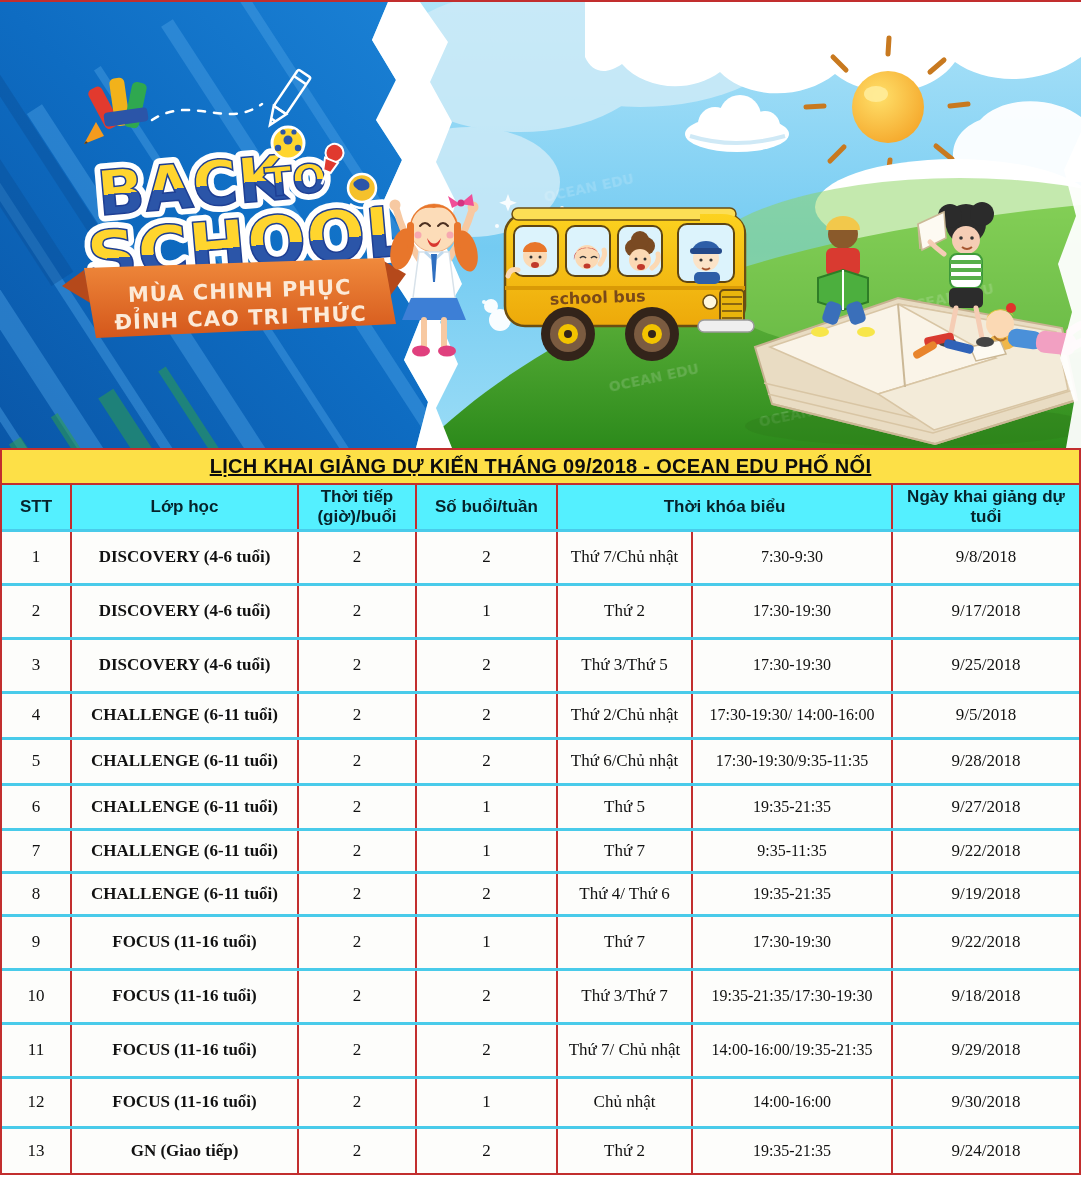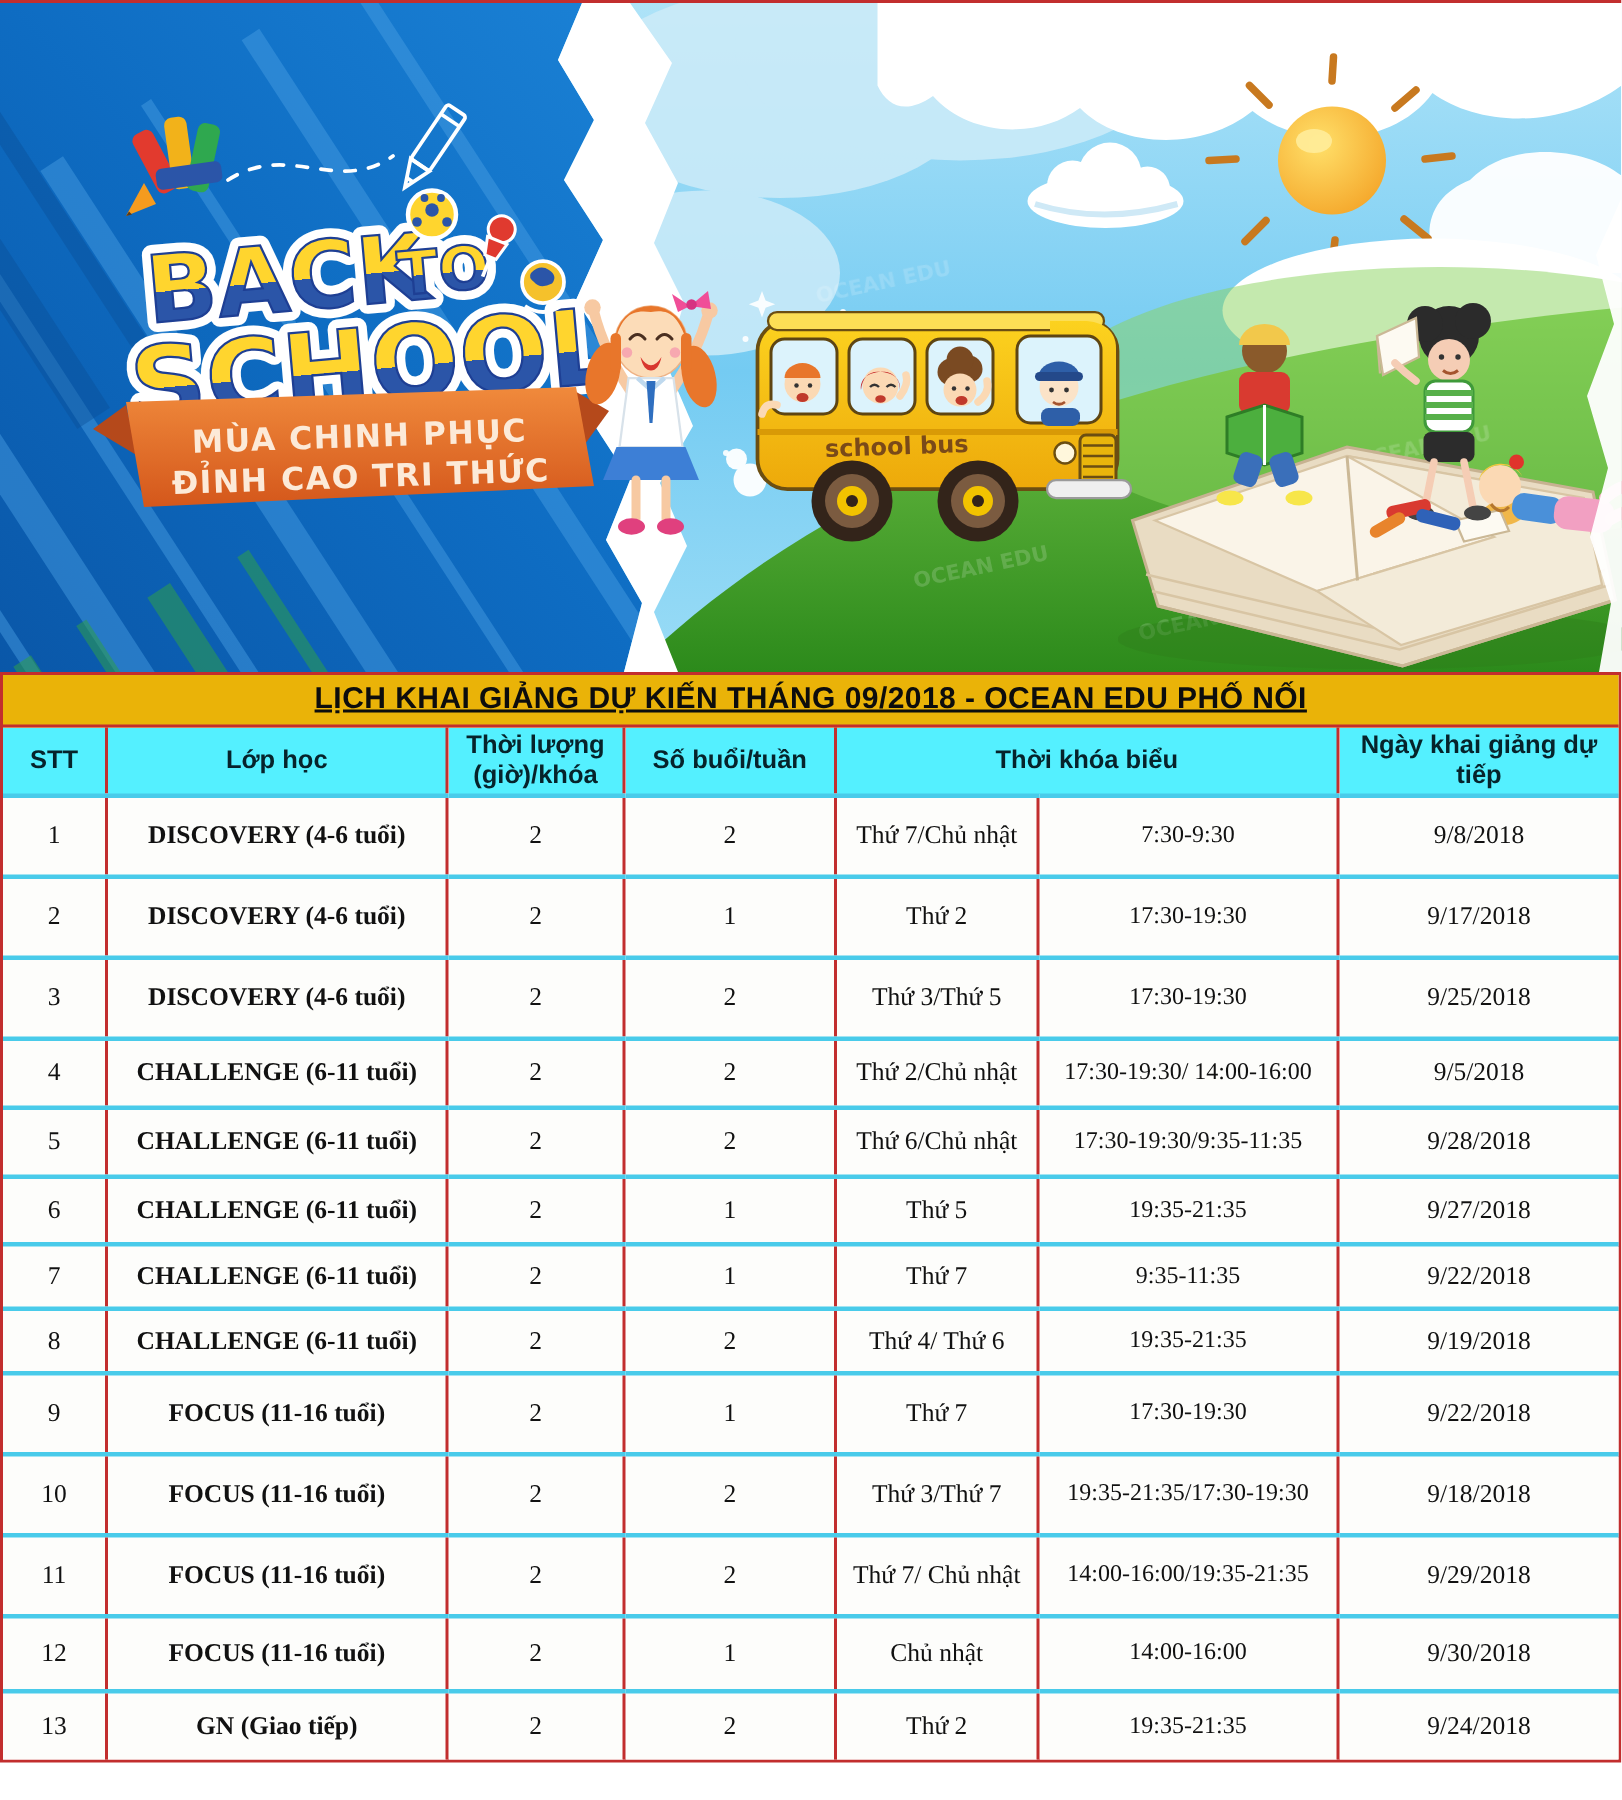--- a/index.html
+++ b/index.html
@@ -13,21 +13,21 @@
   .banner{position:relative;width:1081px;height:446px;display:block;}
   .banner svg{display:block;}
   
   .sheet{
     position:relative;width:1081px;box-sizing:border-box;
     border:2px solid var(--border-red,#c22e2e);border-top-width:2px;
     background:#fff;
   }
   .t-title{
     height:33px;display:flex;align-items:center;justify-content:center;
-    background:#eab308;border-bottom:2px solid var(--border-red,#c22e2e);
+    background:#fde047;border-bottom:2px solid var(--border-red,#c22e2e);
     font-size:20px;font-weight:bold;color:#0d0d0d;letter-spacing:.3px;
   }
   .t-title span{text-decoration:underline;}
   table{border-collapse:collapse;table-layout:fixed;width:1077px;}
   col.c1{width:69px}col.c2{width:227px}col.c3{width:118px}col.c4{width:141px}
   col.c5{width:135px}col.c6{width:200px}col.c7{width:187px}
   th,td{
     border-left:2px solid var(--border-red,#c22e2e);
     text-align:center;vertical-align:middle;padding:1px 4px;box-sizing:border-box;
     overflow:hidden;
@@ -423,24 +423,24 @@
           <col class="c3">
           <col class="c4">
           <col class="c5">
           <col class="c6">
           <col class="c7">
       </colgroup>
       <thead>
         <tr class="vi">
           <th>STT</th>
           <th>Lớp học</th>
-          <th>Thời lượng (giờ)/khóa</th>
+          <th>Thời tiếp (giờ)/buổi</th>
           <th>Số buổi/tuần</th>
           <th colspan="2">Thời khóa biểu</th>
-          <th>Ngày khai giảng dự tiếp</th>
+          <th>Ngày khai giảng dự tuổi</th>
         </tr>
       </thead>
       <tbody>
           <tr>
             <td>1</td>
             <td class="cls">DISCOVERY (4-6 tuổi)</td>
             <td>2</td>
             <td>2</td>
             <td>Thứ 7/Chủ nhật</td>
             <td class="tm">7:30-9:30</td>

